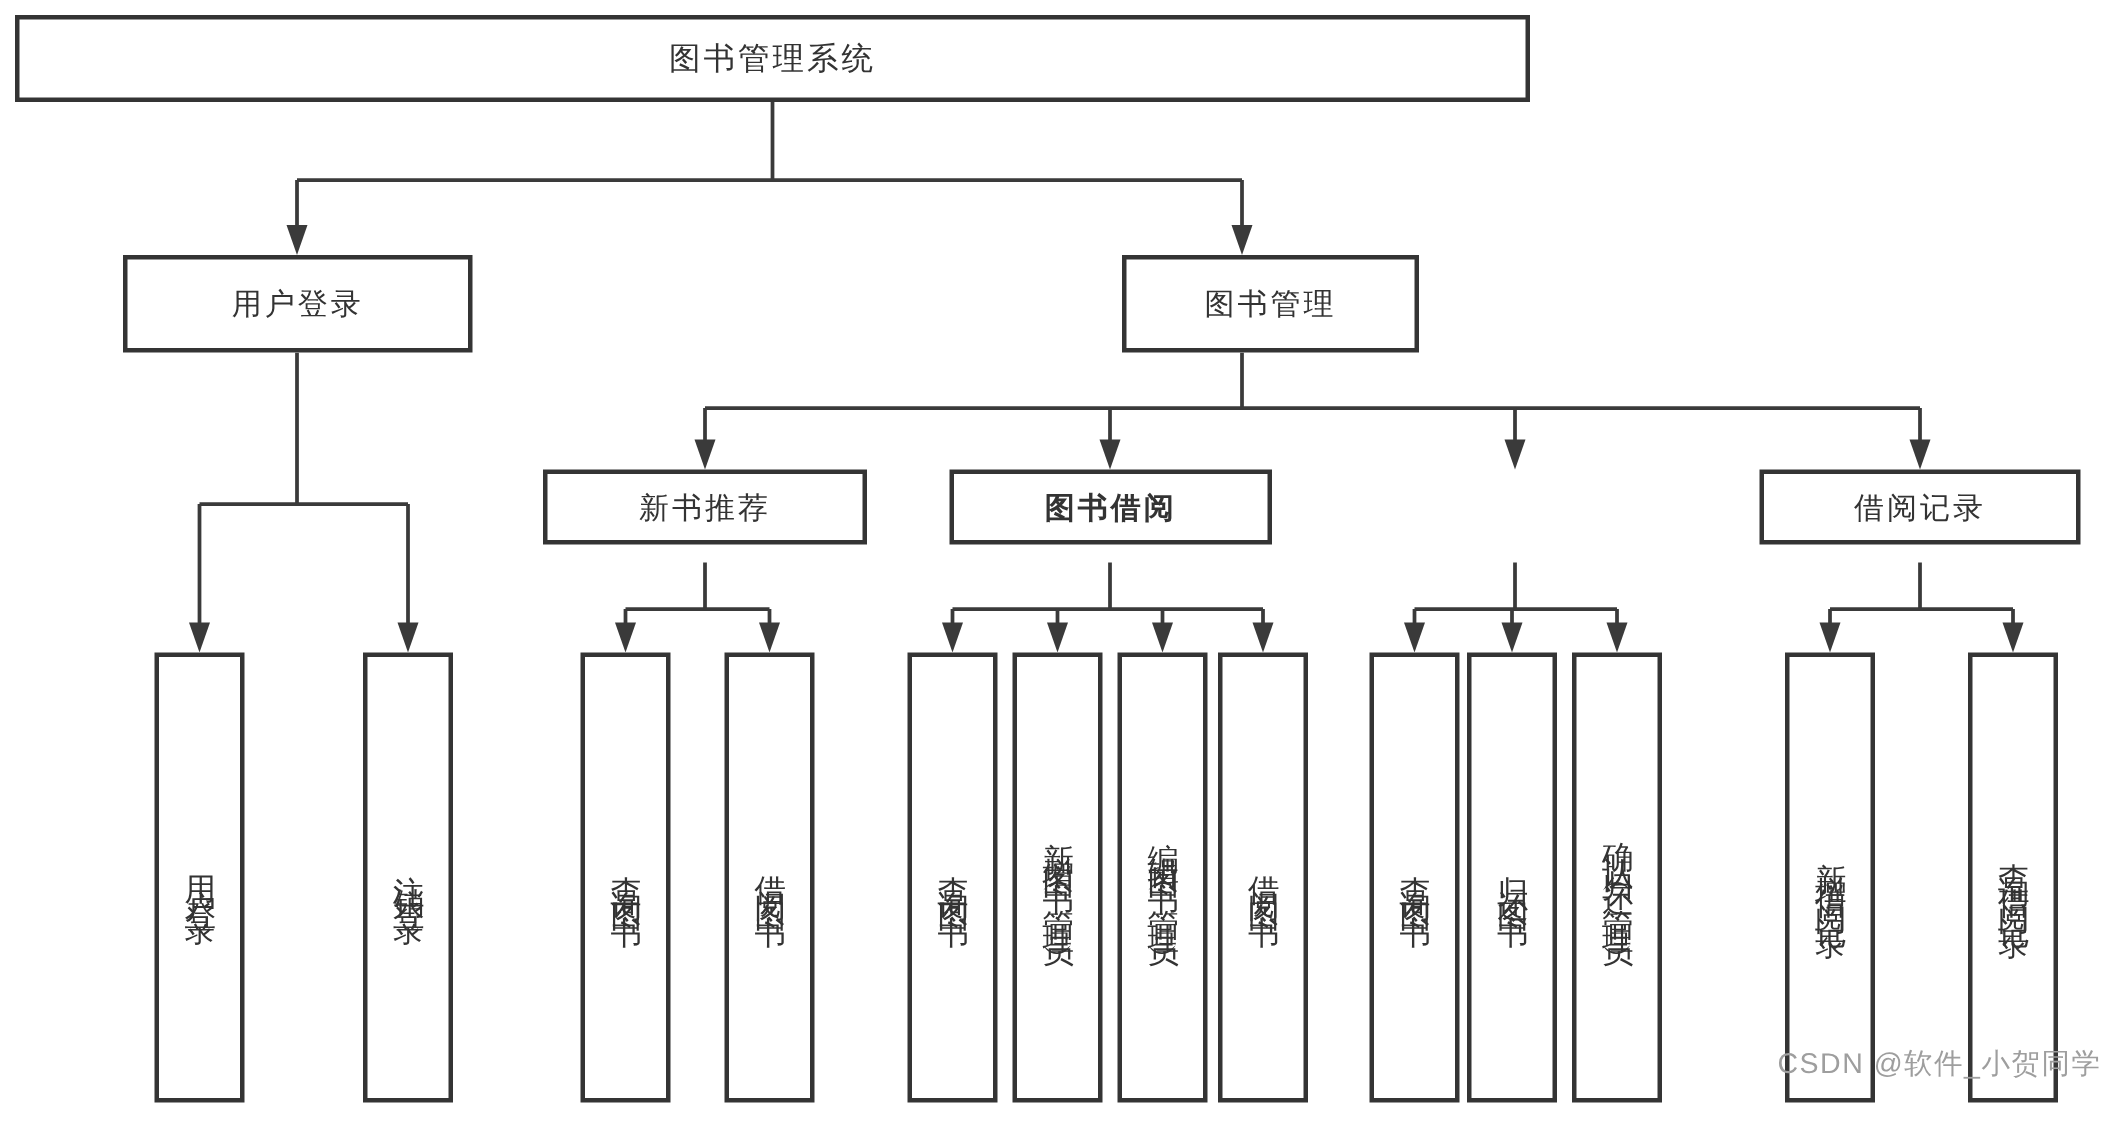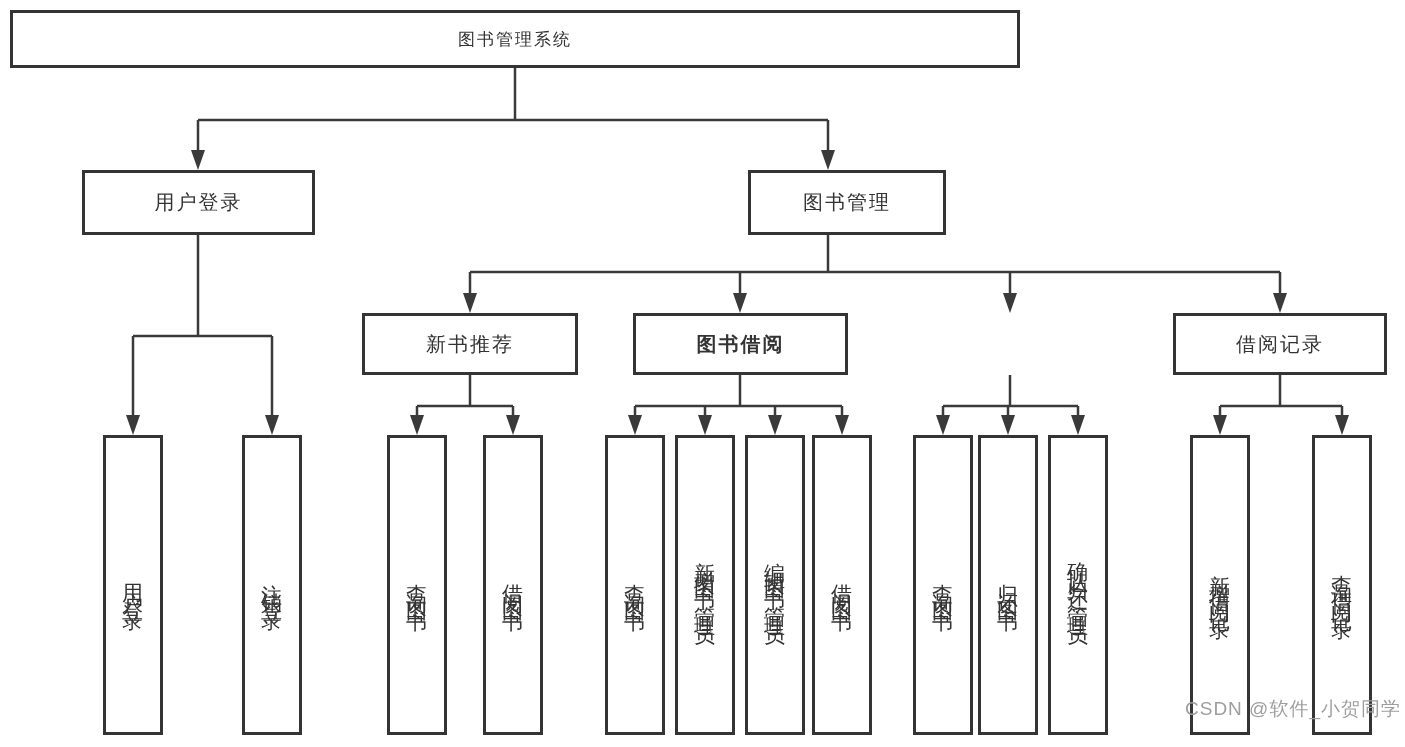--- a/index.html
+++ b/index.html
@@ -20,24 +20,24 @@
   #connectors{position:absolute;left:0;top:0;width:1405px;height:747px;pointer-events:none;}
   .node{
     position:absolute;
     box-sizing:border-box;
     border:3px solid var(--border);
     background:#ffffff;
     display:flex;align-items:center;justify-content:center;
     text-align:center;
   }
   .hnode{font-size:20px;letter-spacing:2px;}
-  .root{left:10px;top:10px;width:1010px;height:58px;font-size:17px;}
+  .root{left:10px;top:10px;width:1010px;height:58px;font-size:21px;}
   .l2-user-login{left:82px;top:170px;width:233px;height:65px;}
   .l2-book-mgmt{left:748px;top:170px;width:198px;height:65px;}
-  .l3{top:313px;height:62px;}
+  .l3{top:313px;height:50px;}
   .l3-new-book{left:362px;width:216px;}
   .l3-borrow{left:633px;width:215px;font-weight:bold;}
   .l3-current{left:903px;width:215px;}
   .l3-record{left:1173px;width:214px;text-align:right;}
   .leaf{
     top:435px;width:60px;height:300px;
     font-size:21px;
     writing-mode:vertical-rl;
     text-orientation:mixed;
     letter-spacing:9px;

